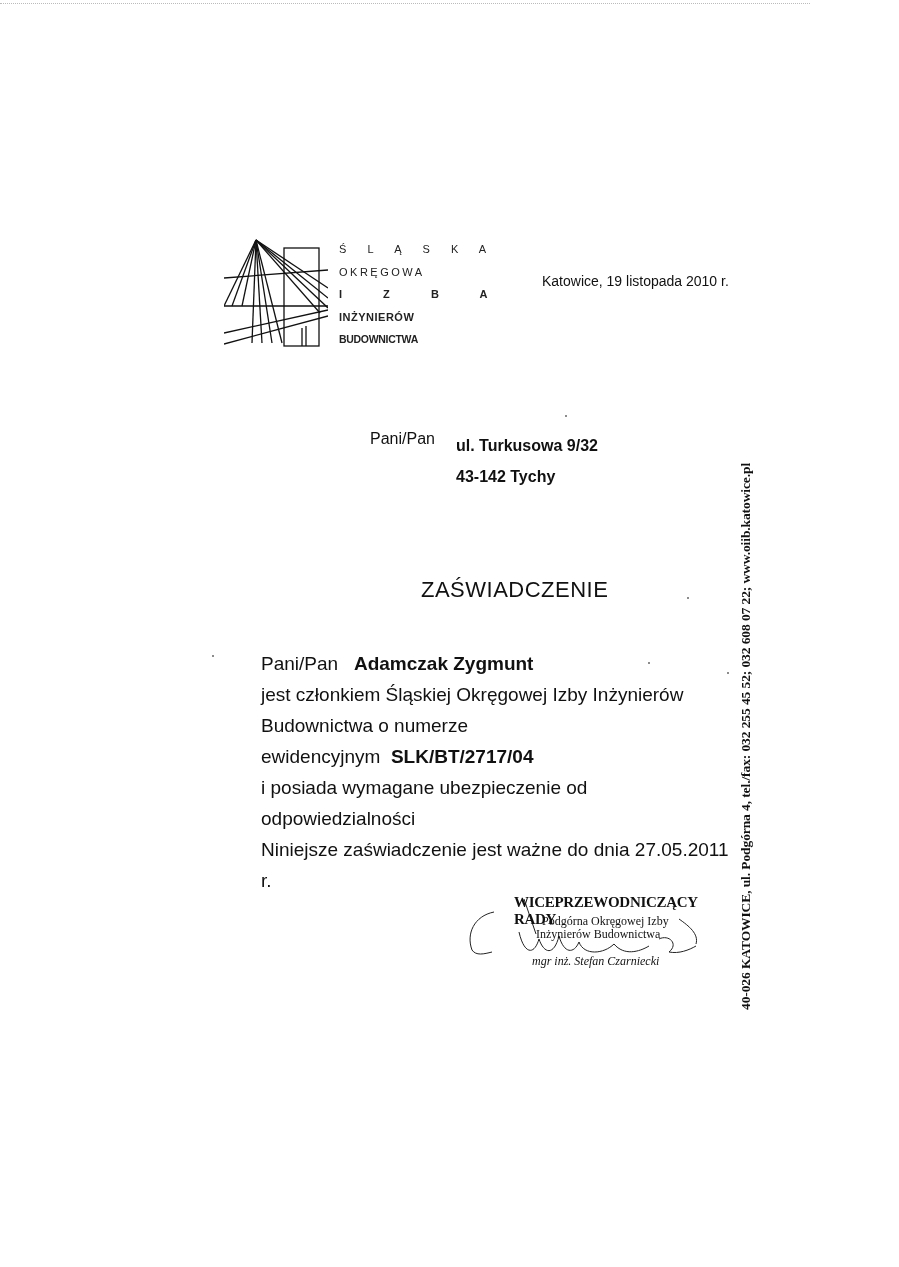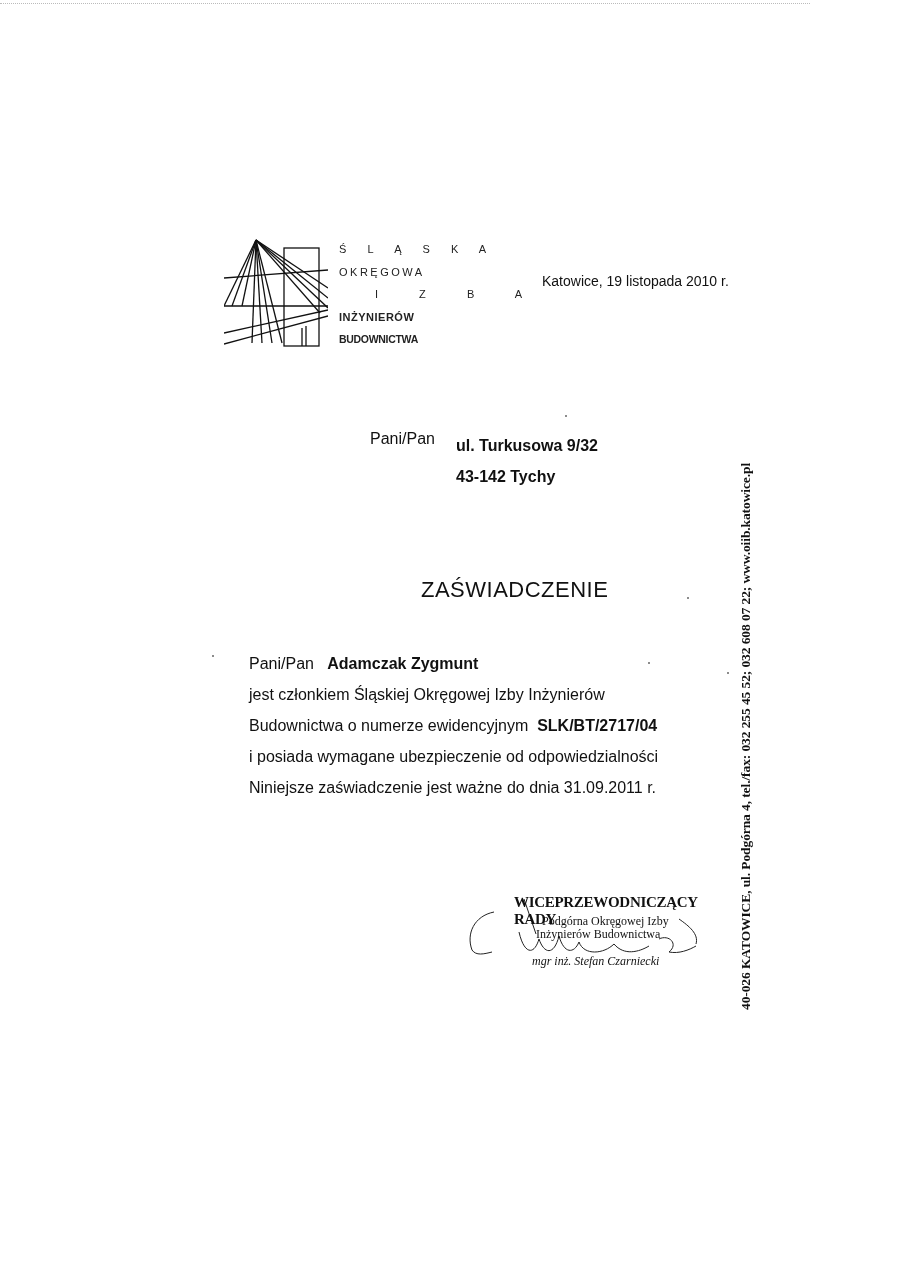--- a/index.html
+++ b/index.html
@@ -12,28 +12,28 @@
     border-top: 1px dotted #bbb;
   }
   .logo { position: absolute; left: 224px; top: 238px; width: 104px; height: 110px; }
   .logo-text {
     position: absolute; left: 339px; top: 238px; font-size: 11px; line-height: 22.5px;
     font-weight: bold; color: #222;
   }
   .logo-text div { white-space: nowrap; }
   .lt-spaced { letter-spacing: 9px; font-weight: normal; }
   .lt-spaced2 { letter-spacing: 2.5px; font-weight: normal; }
-  .lt-ZBA { letter-spacing: 19px; font-weight: normal; margin-left: 36px; }
+  .lt-ZBA { letter-spacing: 19px; font-weight: bold; }
   .lt-bold { letter-spacing: 0.5px; font-weight: bold; }
   .lt-small { font-size: 10.5px; letter-spacing: -0.3px; }
   .date { position: absolute; left: 542px; top: 273px; font-size: 14px; }
   .addr-label { position: absolute; left: 370px; top: 430px; font-size: 16px; }
   .addr { position: absolute; left: 456px; top: 430px; font-size: 16px; font-weight: bold; line-height: 31px; }
   .title { position: absolute; left: 381px; top: 577px; font-size: 22px; letter-spacing: 0.5px; margin-left: 40px; }
-  .body { position: absolute; left: 249px; top: 648px; font-size: 16px; line-height: 31px; width: 470px; }
+  .body { position: absolute; left: 261px; top: 648px; font-size: 19px; line-height: 31px; width: 470px; }
   .body .b { font-weight: bold; }
   .sig {
     position: absolute; left: 464px; top: 894px; width: 250px; height: 80px;
     font-family: "Liberation Serif", serif;
     text-decoration: underline;
   }
   .sig .l1 { position: absolute; left: 50px; top: 0; font-size: 15px; font-weight: bold; letter-spacing: -0.3px; }
   .sig .l2 { position: absolute; left: 78px; top: 20px; font-size: 12px; }
   .sig .l3 { position: absolute; left: 72px; top: 33px; font-size: 12px; }
   .sig .l4 { position: absolute; left: 68px; top: 60px; font-size: 12px; font-style: italic; }
@@ -92,21 +92,21 @@
 
 <div class="body">
   <div>
     <span>Pani/Pan</span>&nbsp;&nbsp;&nbsp;<span class="b">Adamczak Zygmunt</span>
   </div>
   <div>jest członkiem Śląskiej Okręgowej Izby Inżynierów</div>
   <div>
     <span>Budownictwa o numerze ewidencyjnym</span>&nbsp;&nbsp;<span class="b">SLK/BT/2717/04</span>
   </div>
   <div>i posiada wymagane ubezpieczenie od odpowiedzialności</div>
-  <div>Niniejsze zaświadczenie jest ważne do dnia 31.09.2011 r.</div>
+  <div>Niniejsze zaświadczenie jest ważne do dnia 27.05.2011 r.</div>
 </div>
 
 <div class="sig">
   <svg width="250" height="80">
     <g stroke="#222" stroke-width="1" fill="none">
       <path d="M30 18 C 10 22, 2 40, 8 56 C 12 62, 20 60, 28 58"></path>
       <path d="M55 38 C 60 60, 70 62, 75 45 C 80 60, 90 62, 95 42 C 100 60, 110 60, 115 48 C 120 62, 140 60, 150 50 C 160 62, 175 58, 185 52"></path>
       <path d="M195 45 C 205 40, 215 50, 205 58 C 215 60, 225 56, 232 52"></path>
       <path d="M60 5 L 72 40"></path>
       <path d="M215 25 C 225 32, 235 40, 232 50"></path>

